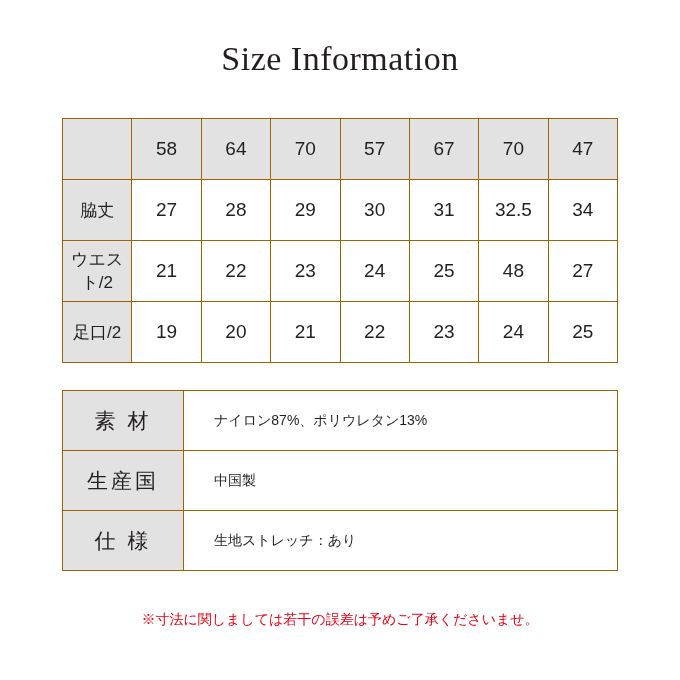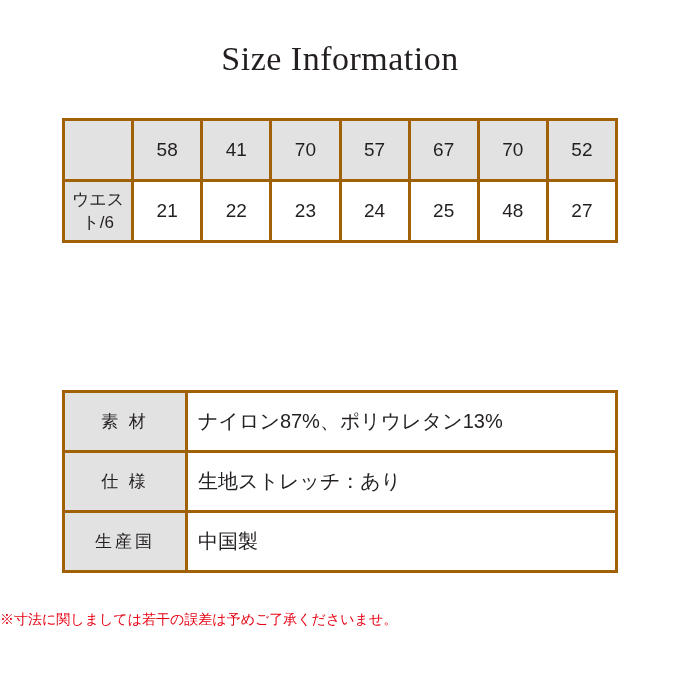--- a/index.html
+++ b/index.html
@@ -35,21 +35,21 @@
     left: 62px;
     top: 118px;
     width: 556px;
   }
   table {
     border-collapse: collapse;
     table-layout: fixed;
     width: 100%;
   }
   table td, table th {
-    border: 3px solid #a16207;
+    border: 1px solid #a16207;
     text-align: center;
     font-size: 17px;
     color: #231f20;
     font-weight: normal;
     padding: 0;
   }
   .size-table tr { height: 61px; }
   .size-table .hdr-row td {
     background: #e2e2e2;
     font-size: 19px;
@@ -68,34 +68,35 @@
   .spec-table-wrap {
     position: absolute;
     left: 62px;
     top: 390px;
     width: 556px;
   }
   .spec-table tr { height: 60px; }
   .spec-table .spec-label {
     background: #e2e2e2;
     width: 120px;
-    font-size: 17px;
+    font-size: 21px;
     letter-spacing: 3px;
     text-align: center;
   }
   .spec-table .spec-value {
     text-align: left;
-    padding-left: 10px;
-    font-size: 20px;
+    padding-left: 30px;
+    font-size: 14px;
   }
   .notes {
     position: absolute;
     left: 0;
     top: 608px;
     width: 680px;
+    text-align: center;
     color: #e60012;
     font-size: 14px;
     line-height: 22px;
   }
   .notes div {
     white-space: nowrap;
   }
 </style>
 </head>
 <body>
@@ -103,55 +104,75 @@
 <div class="page">
 
   <div class="title">Size Information</div>
 
   <div class="size-table-wrap">
     <table class="size-table">
       <tbody>
           <tr class="hdr-row">
         <td class="corner"></td>
         <td>58</td>
-        <td>41</td>
+        <td>64</td>
         <td>70</td>
         <td>57</td>
         <td>67</td>
         <td>70</td>
-        <td>52</td>
+        <td>47</td>
       </tr>
       <tr>
-        <td class="rowlabel">ウエスト/6</td>
+        <td class="rowlabel">脇丈</td>
+        <td class="val">27</td>
+        <td class="val">28</td>
+        <td class="val">29</td>
+        <td class="val">30</td>
+        <td class="val">31</td>
+        <td class="val">32.5</td>
+        <td class="val">34</td>
+      </tr>
+      <tr>
+        <td class="rowlabel">ウエスト/2</td>
         <td class="val">21</td>
         <td class="val">22</td>
         <td class="val">23</td>
         <td class="val">24</td>
         <td class="val">25</td>
         <td class="val">48</td>
         <td class="val">27</td>
+      </tr>
+      <tr>
+        <td class="rowlabel">足口/2</td>
+        <td class="val">19</td>
+        <td class="val">20</td>
+        <td class="val">21</td>
+        <td class="val">22</td>
+        <td class="val">23</td>
+        <td class="val">24</td>
+        <td class="val">25</td>
       </tr>
     </tbody>
       </table>
   </div>
 
   <div class="spec-table-wrap">
     <table class="spec-table">
       <tbody>
           <tr>
         <td class="spec-label">素 材</td>
         <td class="spec-value">ナイロン87%、ポリウレタン13%</td>
       </tr>
       <tr>
+        <td class="spec-label">生産国</td>
+        <td class="spec-value">中国製</td>
+      </tr>
+      <tr>
         <td class="spec-label">仕 様</td>
         <td class="spec-value">生地ストレッチ：あり</td>
-      </tr>
-      <tr>
-        <td class="spec-label">生産国</td>
-        <td class="spec-value">中国製</td>
       </tr>
     </tbody>
       </table>
   </div>
 
   <div class="notes">
     <div>※寸法に関しましては若干の誤差は予めご了承くださいませ。</div>
   </div>
 
 </div>

